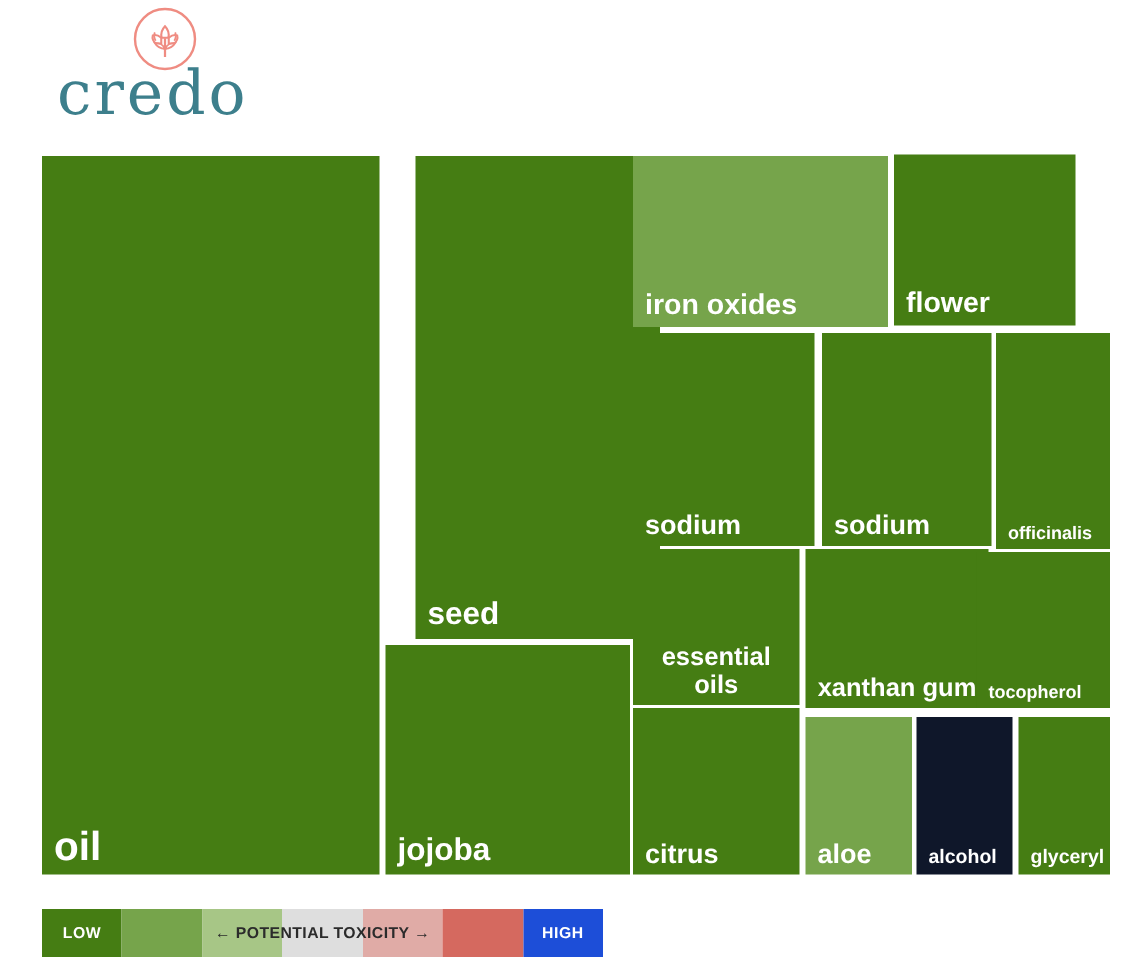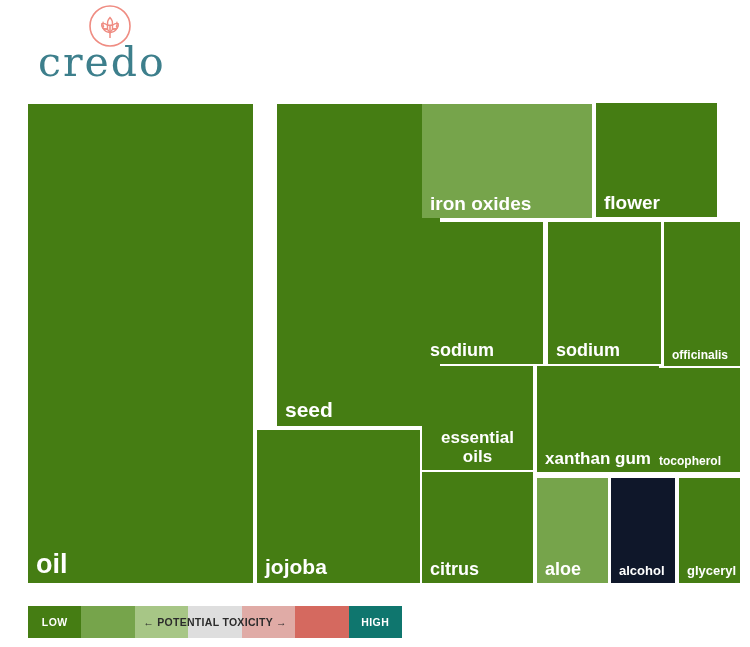--- a/index.html
+++ b/index.html
@@ -187,17 +187,17 @@
 
 <div id="legend">
     <div class="legend-swatch" style="background: rgb(69, 125, 19);">
       <div class="legend-cap">LOW</div>
     </div>
     <div class="legend-swatch" style="background: rgb(118, 164, 75);"></div>
     <div class="legend-swatch" style="background: rgb(167, 198, 134);"></div>
     <div class="legend-swatch" style="background: rgb(222, 222, 222);"></div>
     <div class="legend-swatch" style="background: rgb(224, 171, 166);"></div>
     <div class="legend-swatch" style="background: rgb(213, 105, 95);"></div>
-    <div class="legend-swatch" style="background: #0f766e;">
+    <div class="legend-swatch" style="background: #1d4ed8;">
       <div class="legend-cap">HIGH</div>
     </div>
   </div>
 <div id="legend-axis-label">← POTENTIAL TOXICITY →</div>
 
 </body></html>

